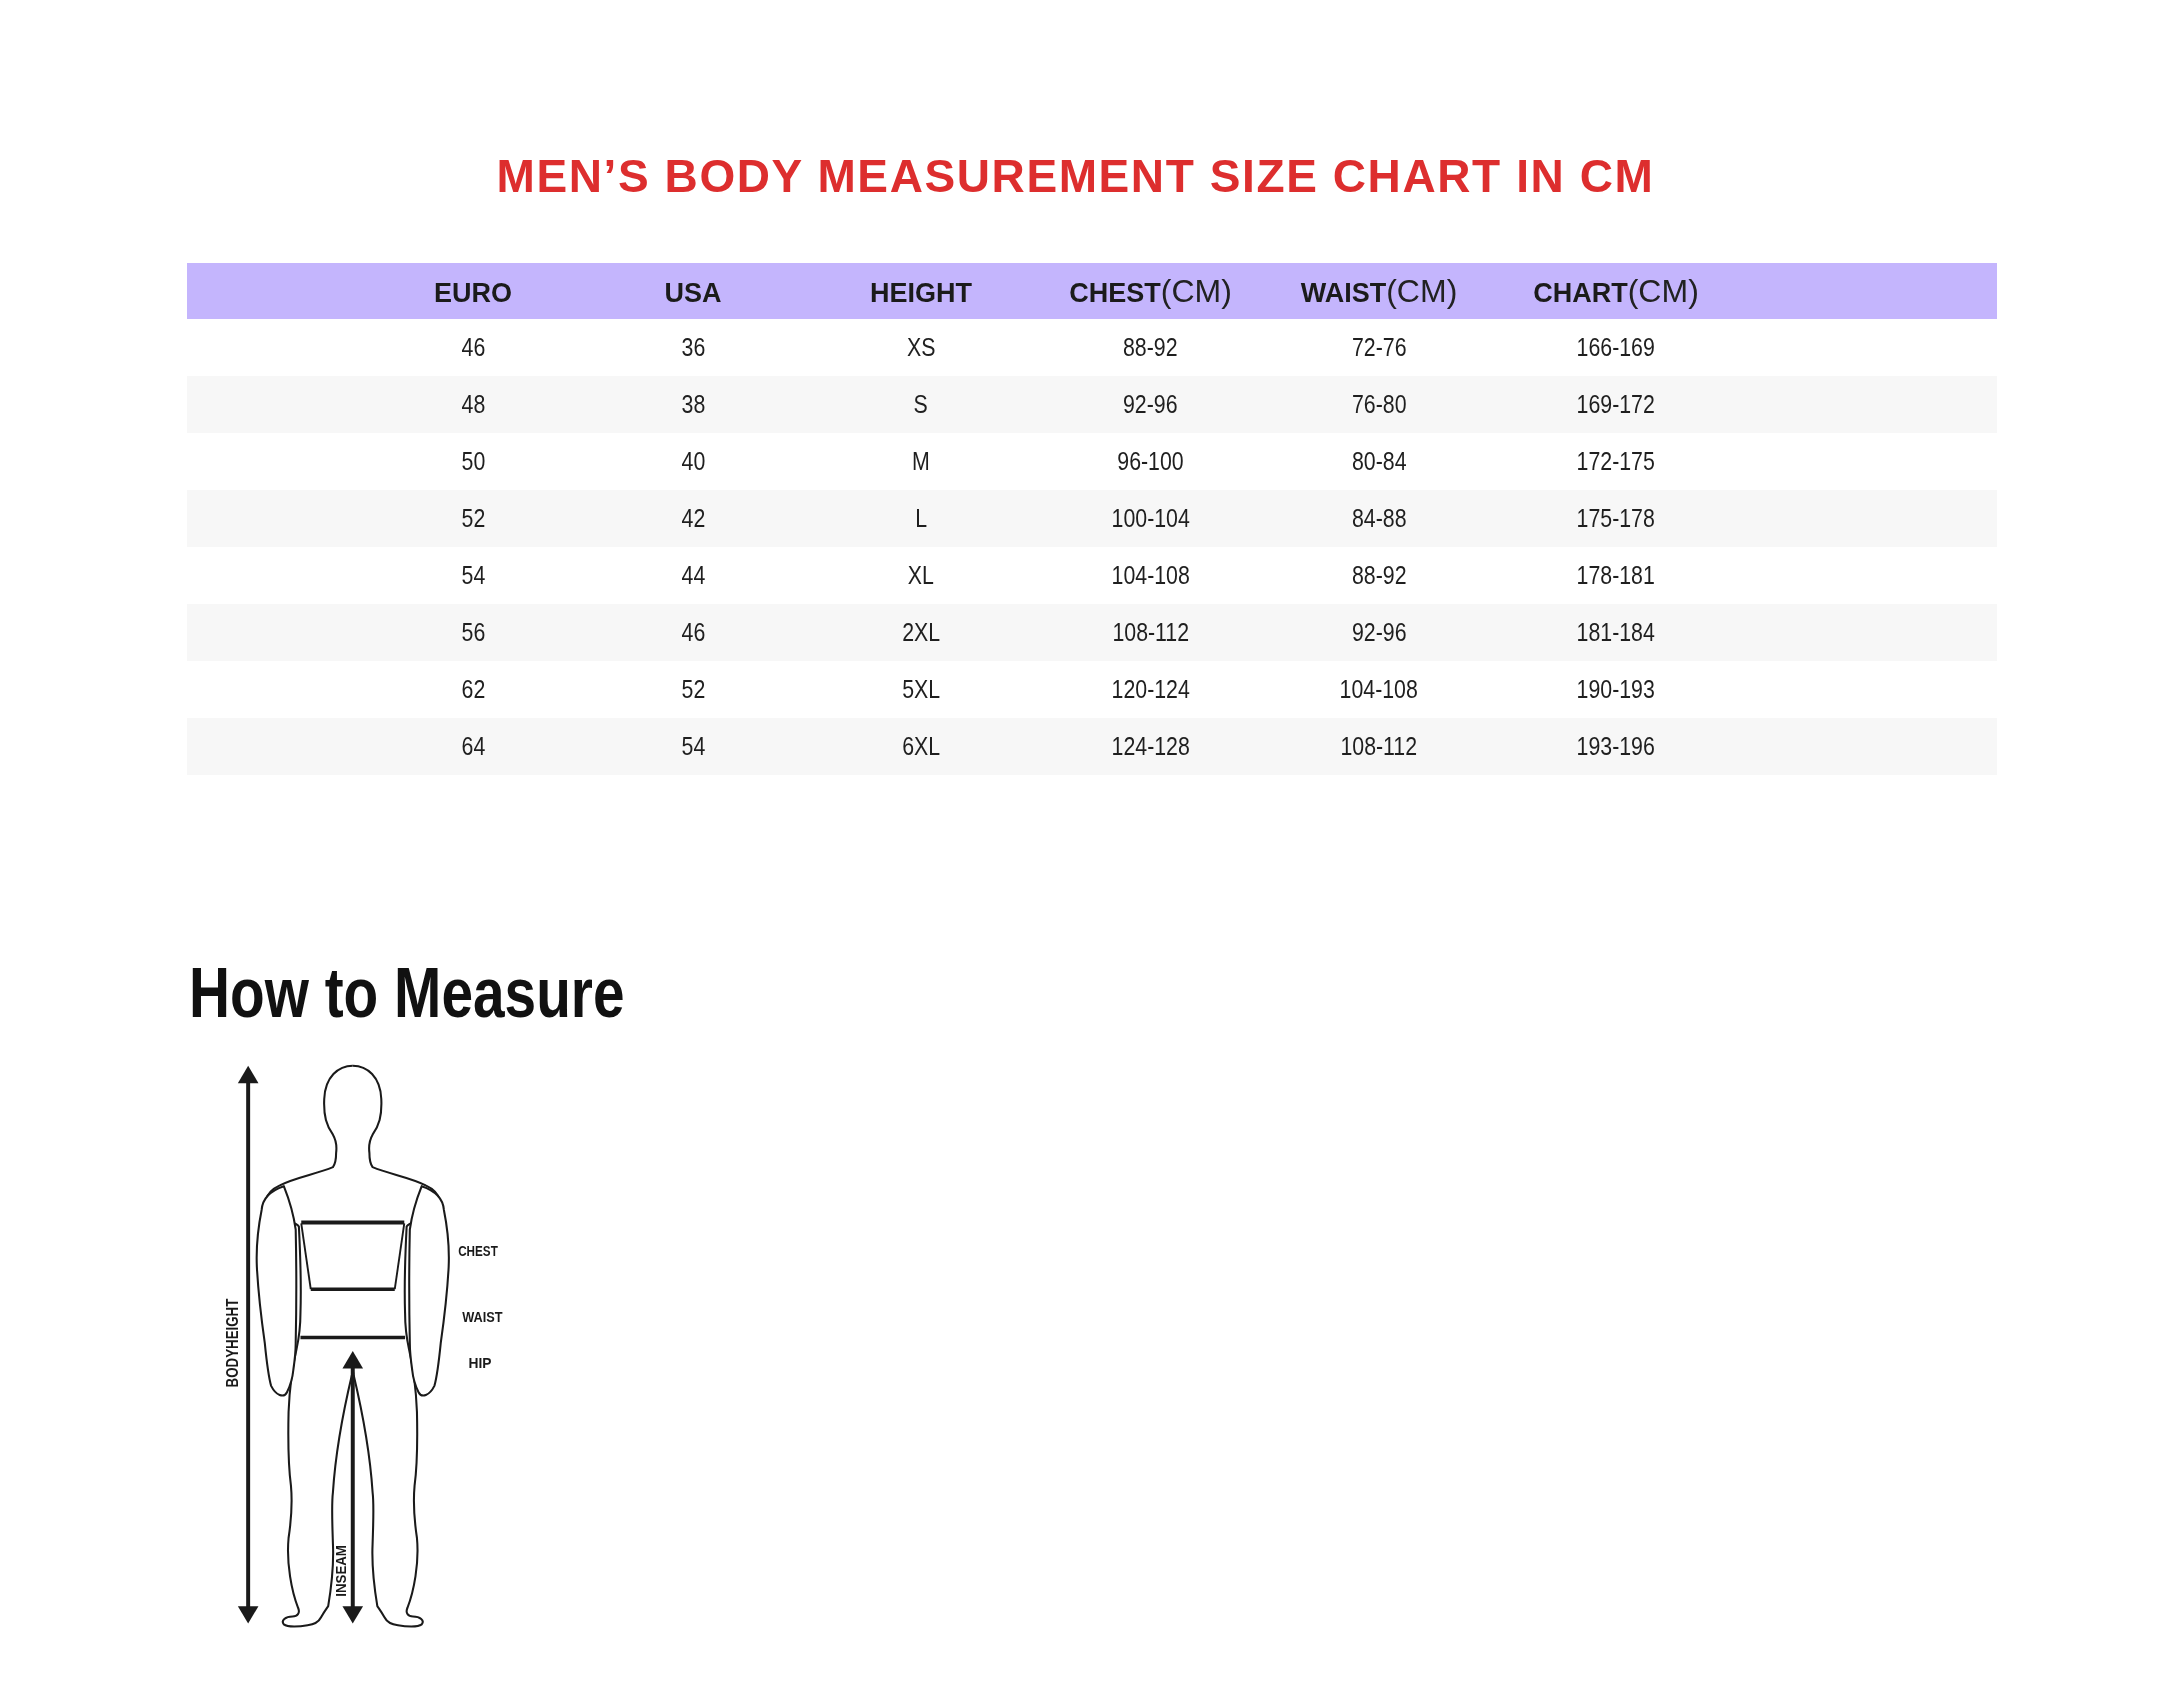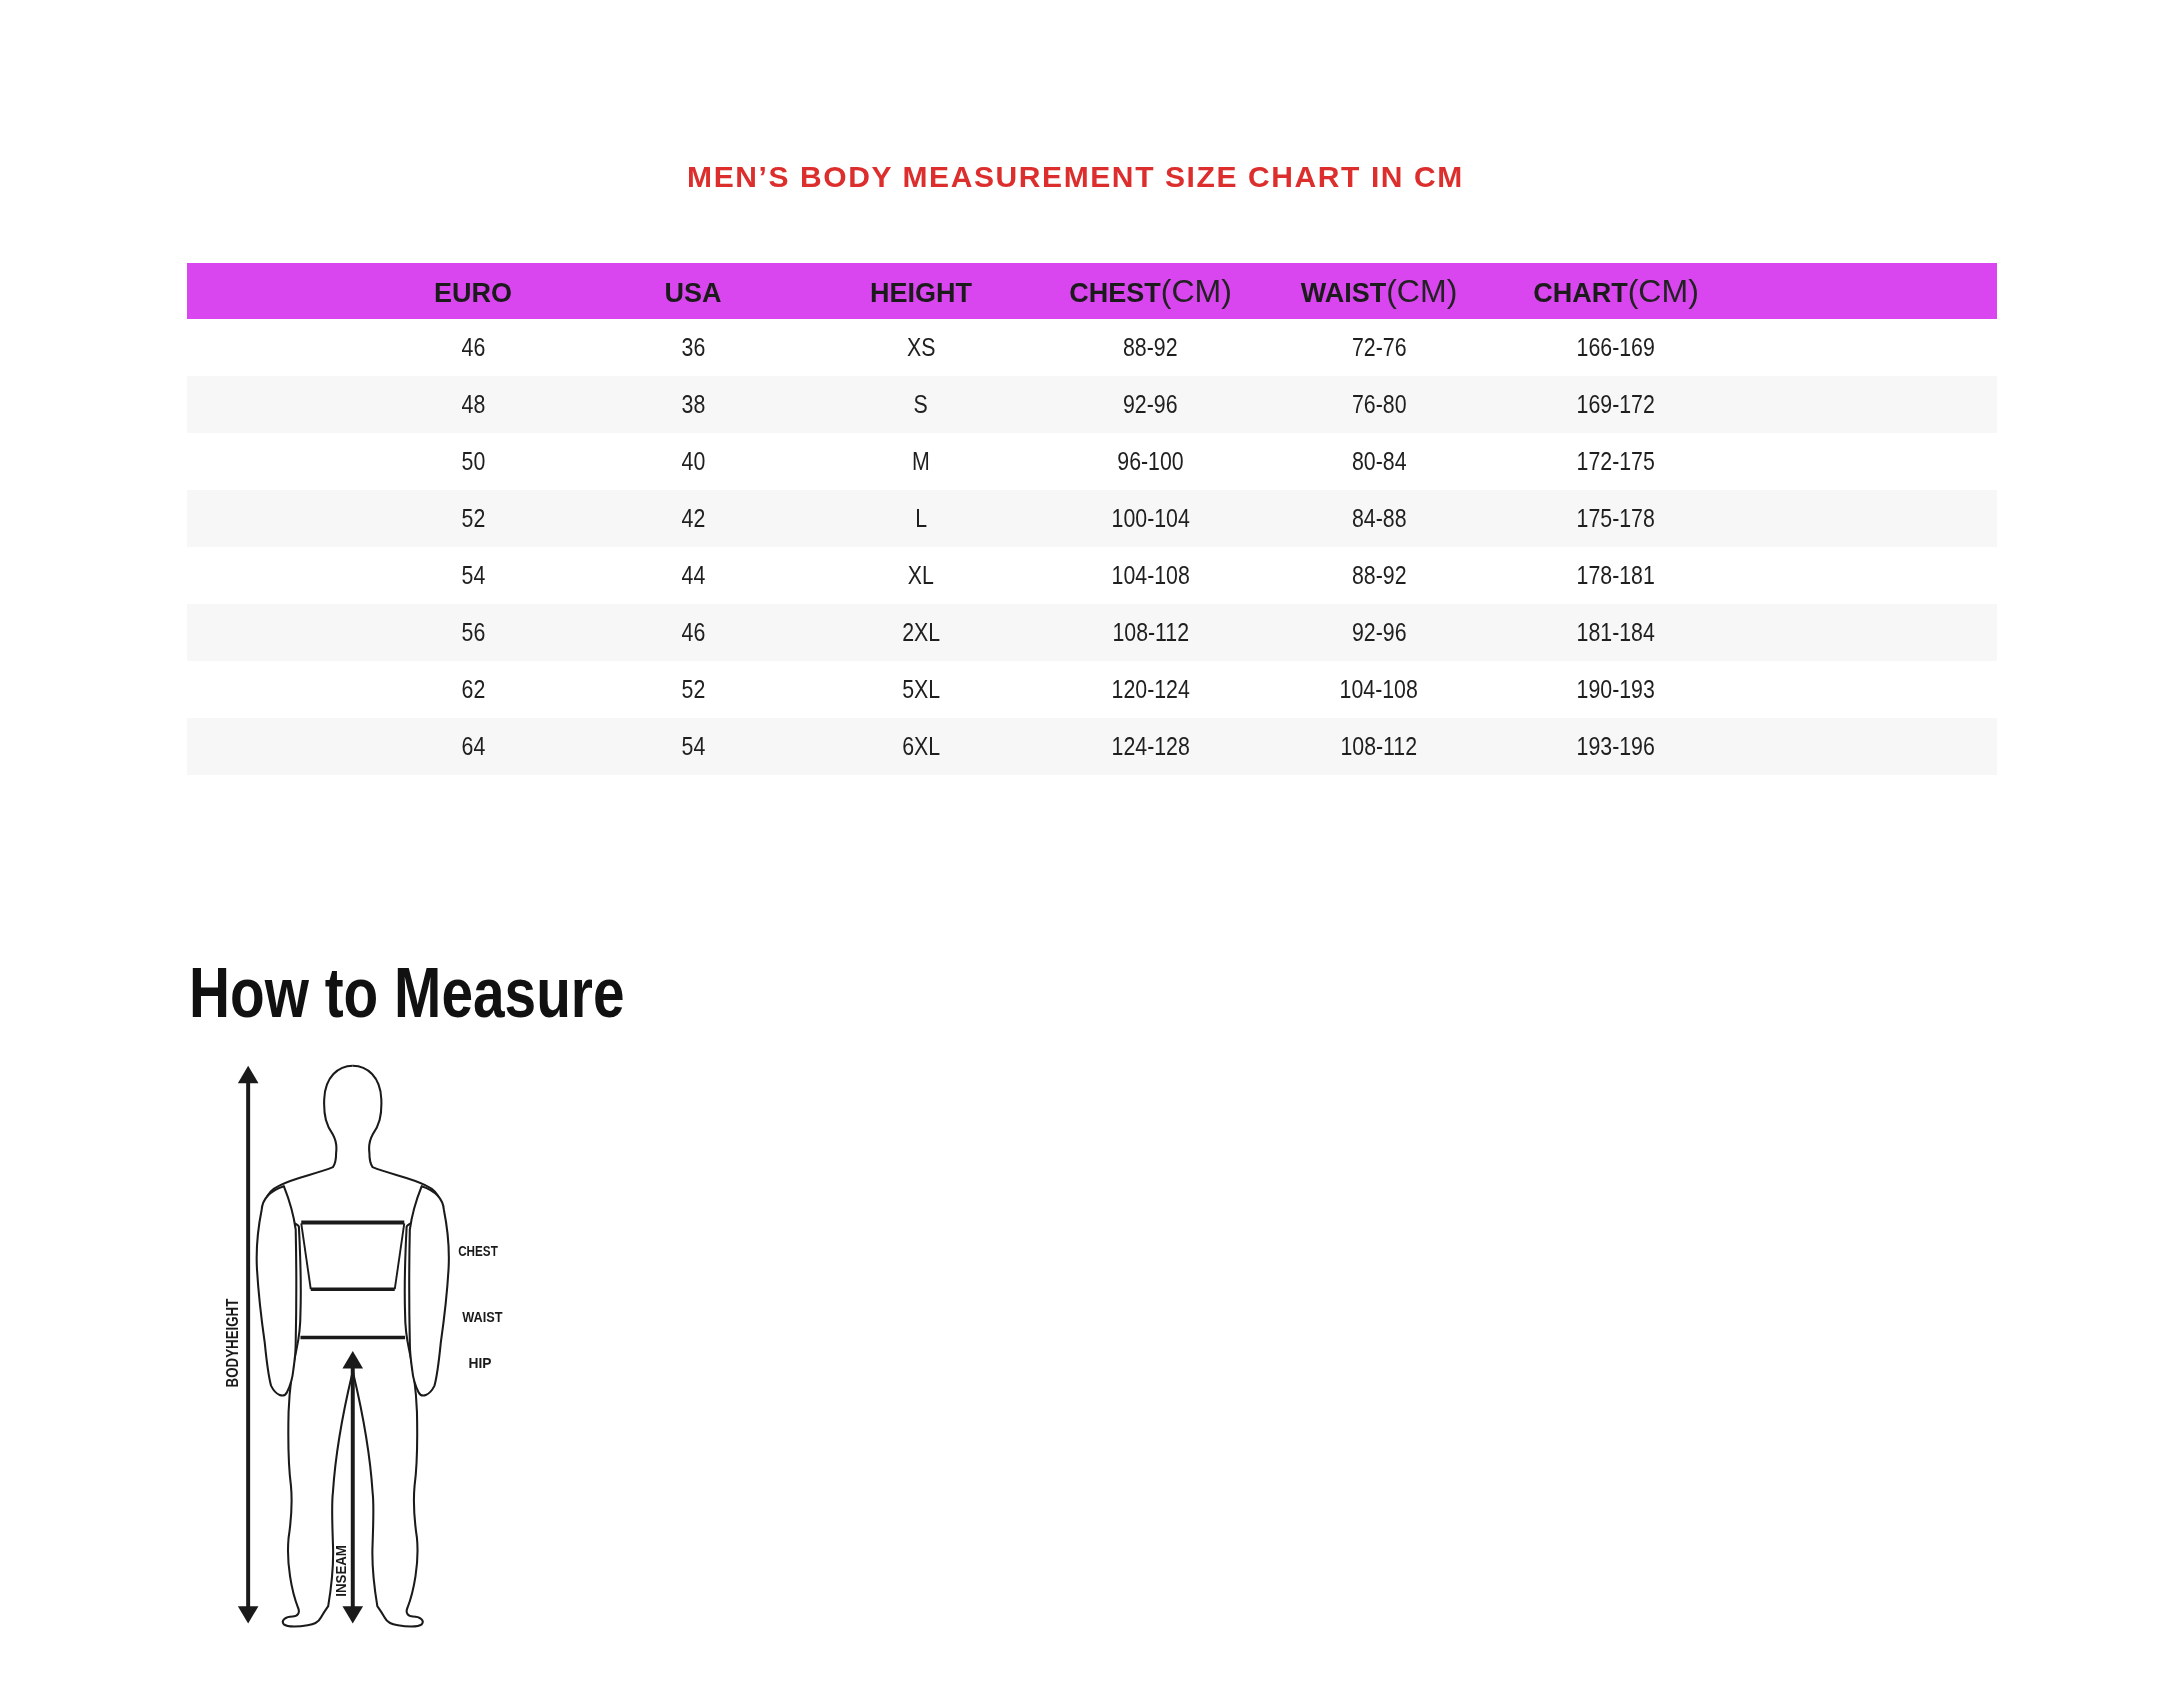--- a/index.html
+++ b/index.html
@@ -14,21 +14,21 @@
     font-family: "Liberation Sans", sans-serif;
     color: #1b1b1b;
   }
   .title {
     position: absolute;
     left: 0;
     top: 152px;
     width: 2151px;
     margin: 0;
     text-align: center;
-    font-size: 30px;
+    font-size: 46px;
     line-height: 49px;
     font-weight: 700;
     letter-spacing: 1.6px;
     color: #dd2e2e;
     white-space: nowrap;
   }
   table.size-table {
     position: absolute;
     left: 187px;
     top: 263px;
@@ -37,21 +37,21 @@
     table-layout: fixed;
   }
   .size-table th, .size-table td {
     padding: 0;
     text-align: center;
     vertical-align: middle;
     overflow: hidden;
   }
   .size-table thead tr {
     height: 56px;
-    background: #d946ef;
+    background: #c4b5fd;
   }
   .size-table tbody tr {
     height: 57px;
     background: #ffffff;
   }
   .size-table tbody tr:nth-child(even) {
     background: #f7f7f7;
   }
   th .hb {
     font-weight: 700;

